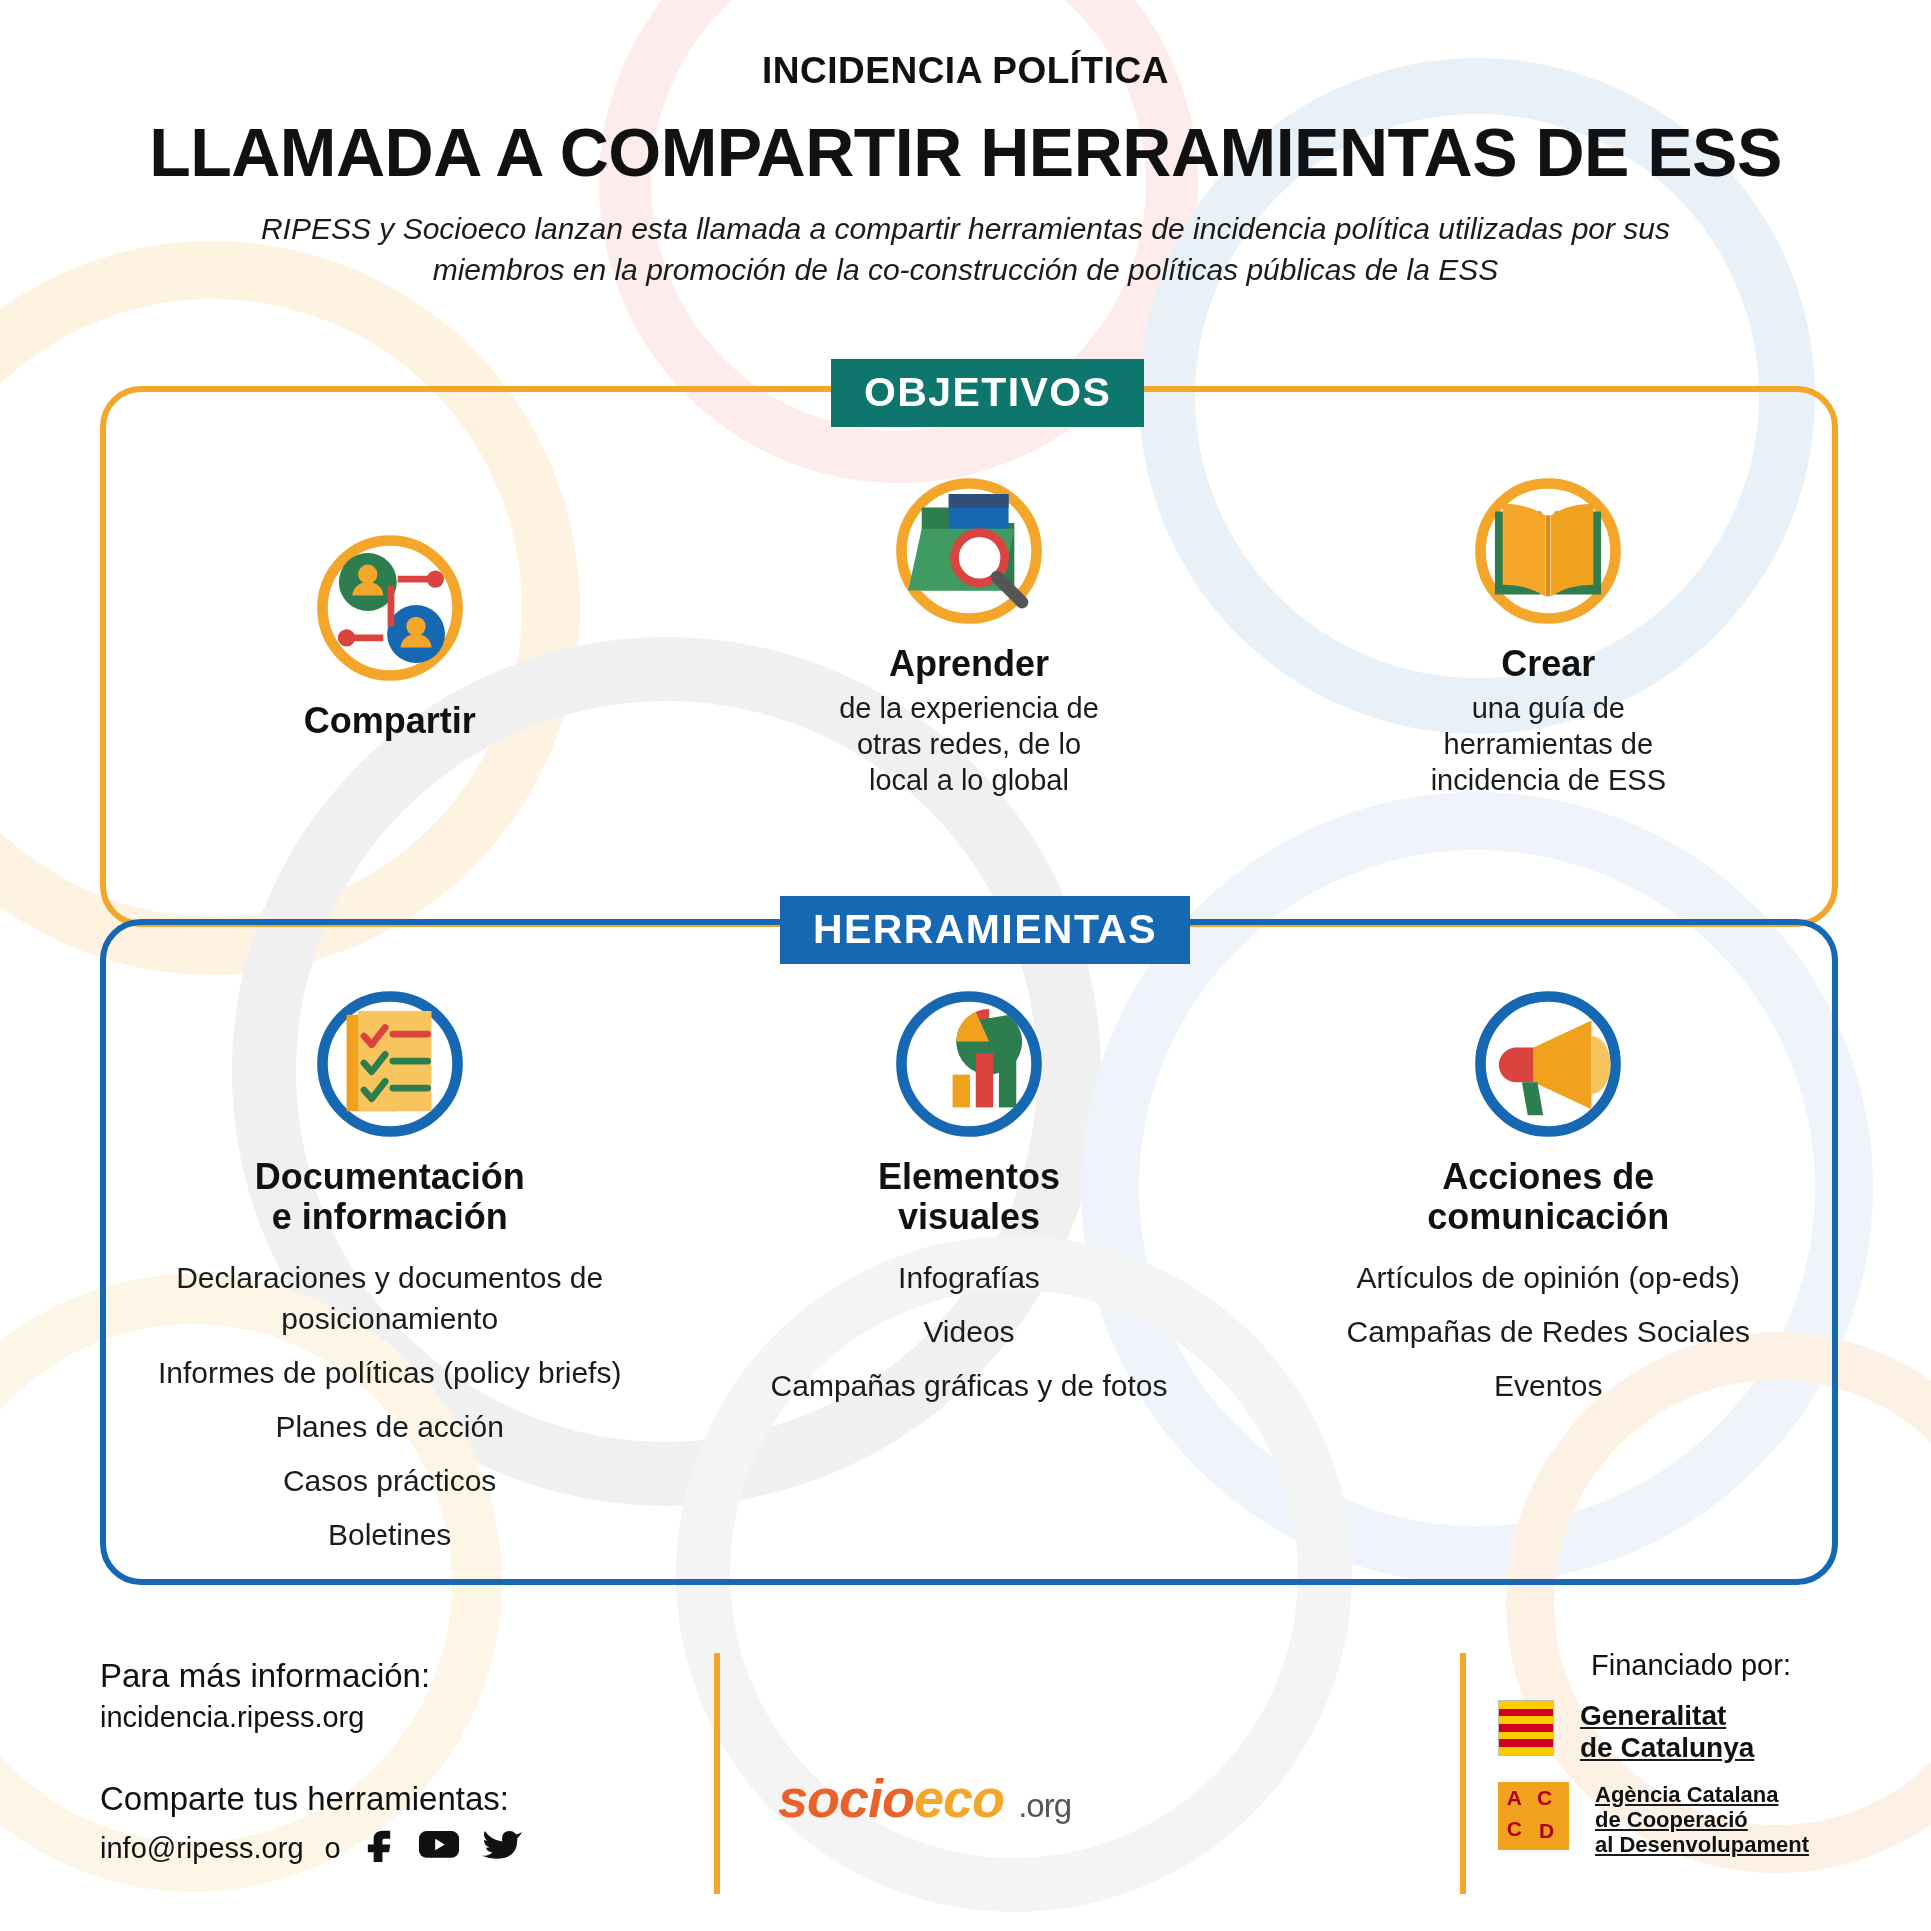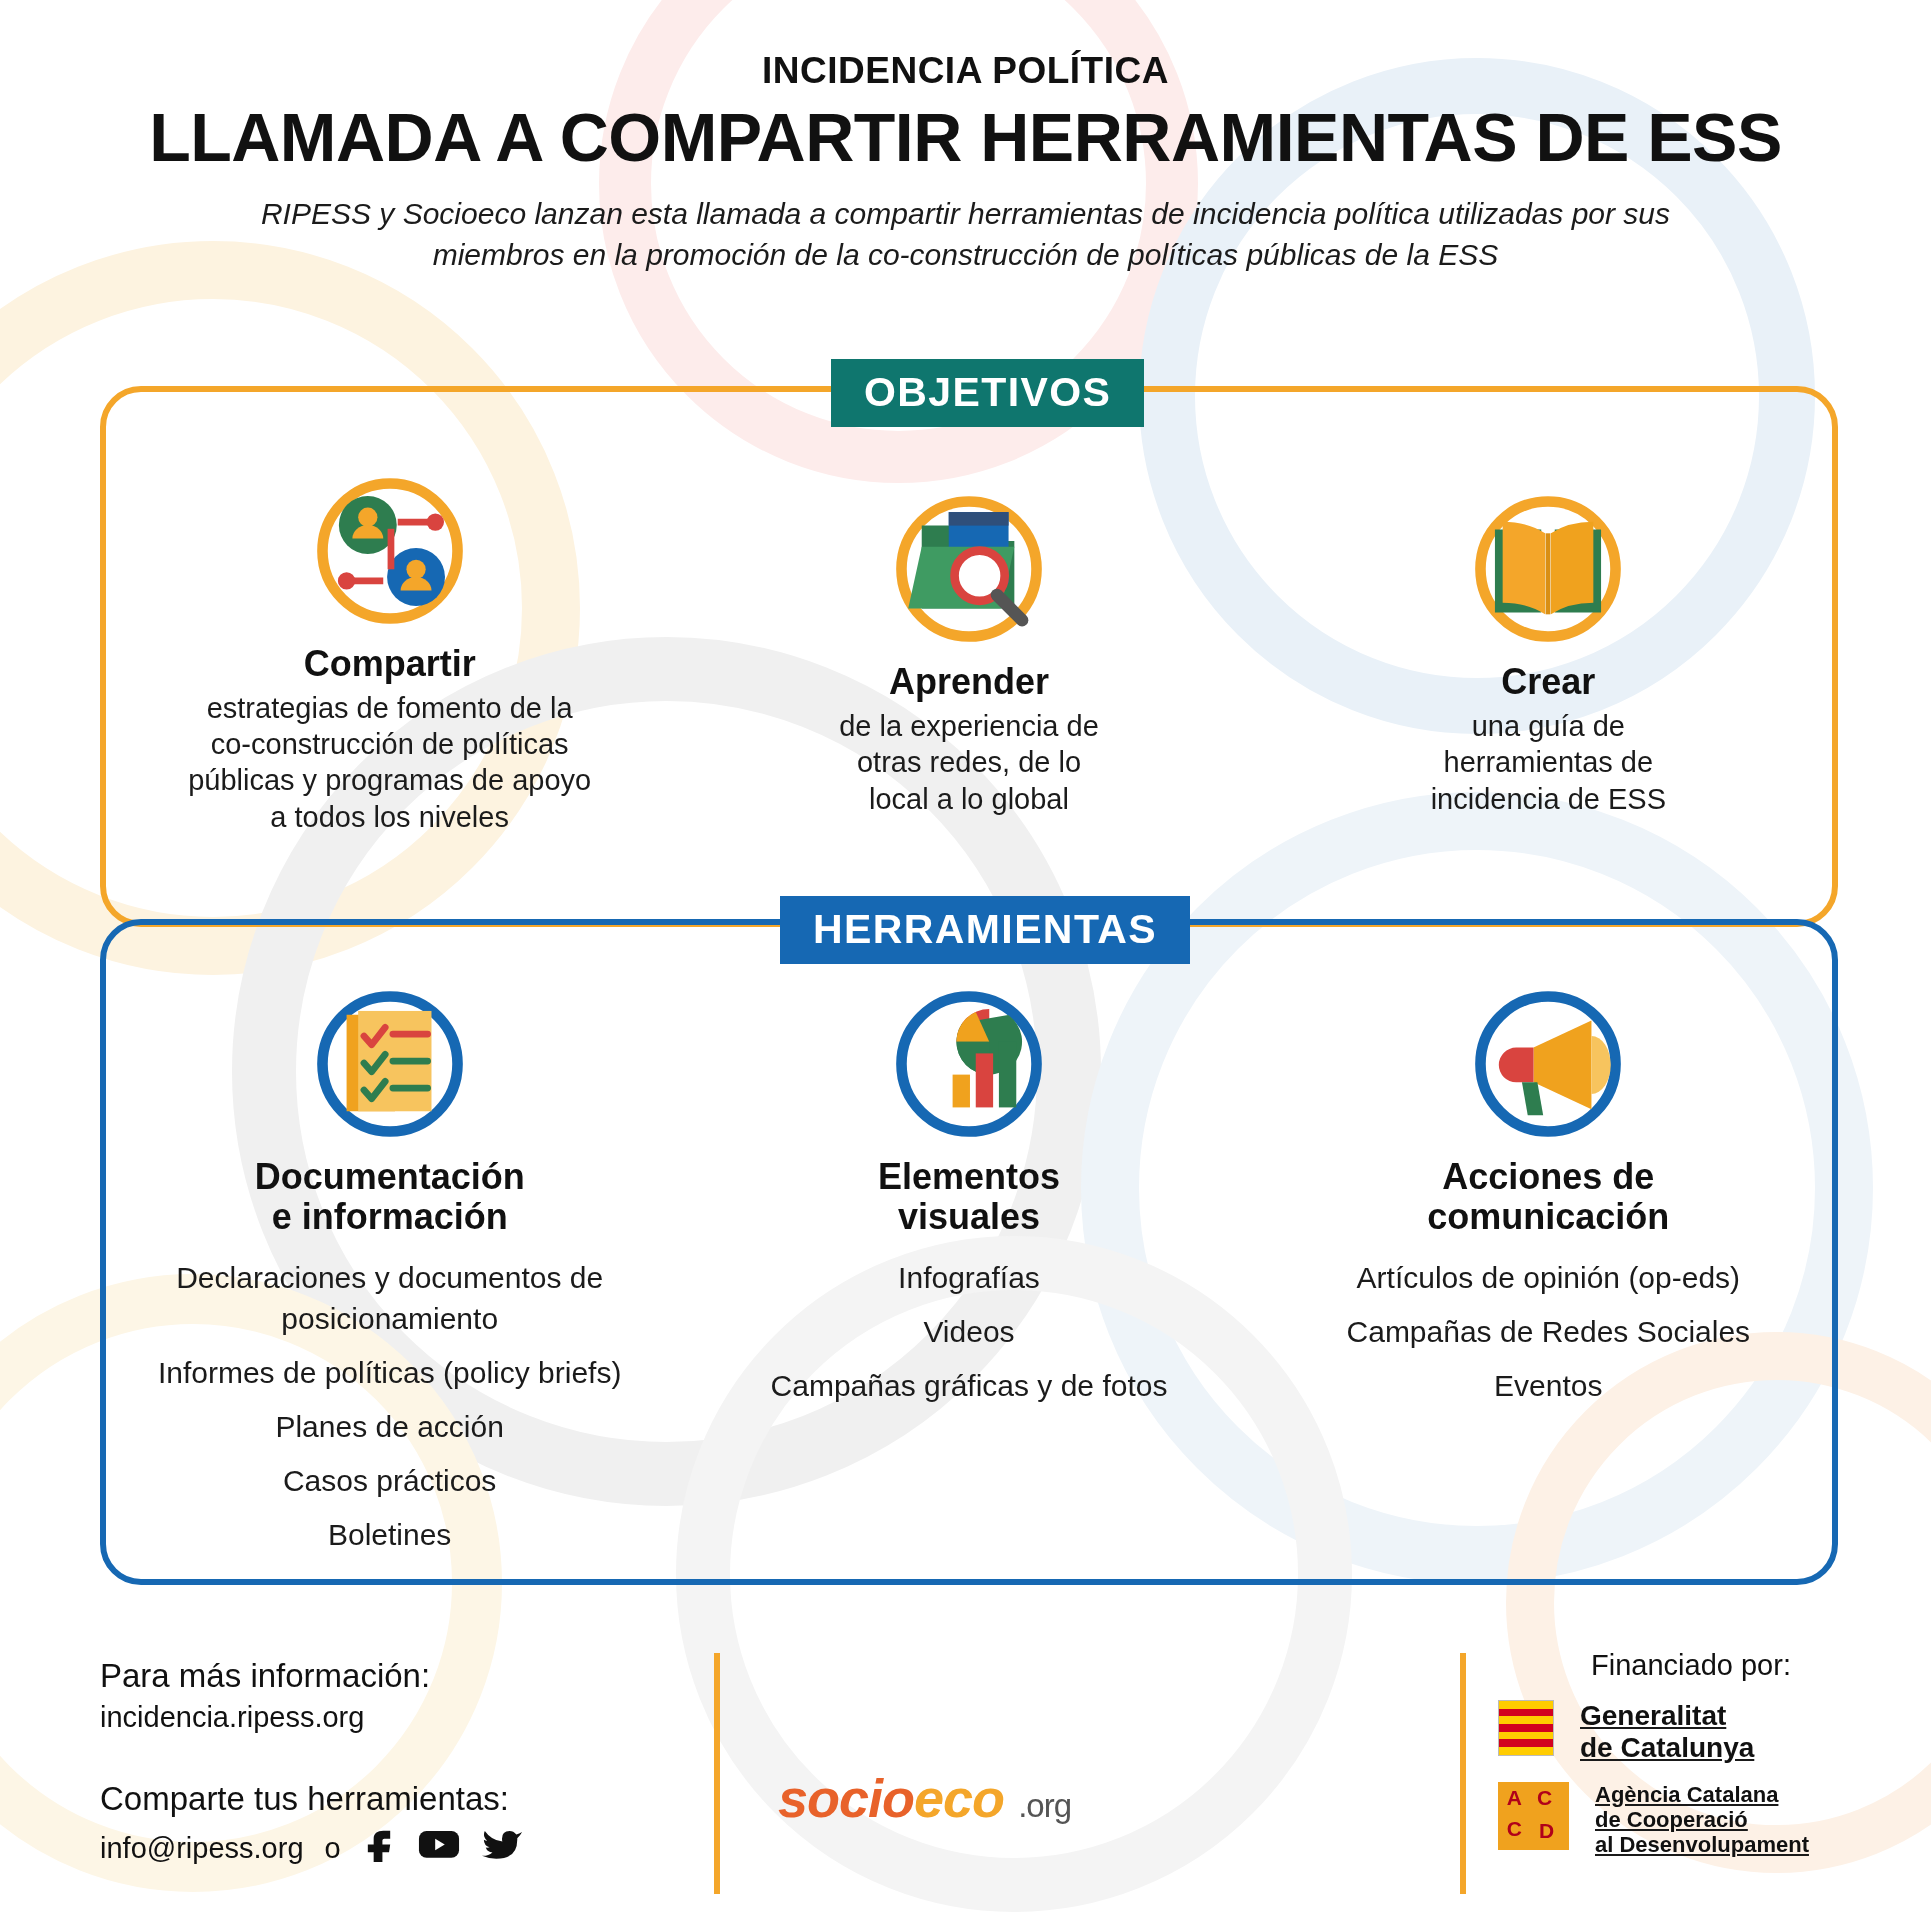--- a/index.html
+++ b/index.html
@@ -22,21 +22,21 @@
   .bg-layer { position: absolute; inset: 0; overflow: hidden; z-index: 0; pointer-events: none; }
   .ring { position: absolute; border-radius: 50%; }
 
   
   .header { position: relative; z-index: 3; padding-top: 50px; text-align: center; }
   .kicker {
     font-size: 37px; font-weight: bold; letter-spacing: 0.5px; color: #111;
   }
   .title {
     font-size: 68px; font-weight: bold; letter-spacing: -0.5px;
-    margin-top: 10px; color: #111; line-height: 1.05;
+    margin-top: 25px; color: #111; line-height: 1.05;
   }
   .subtitle {
     margin: 21px auto 0; max-width: 1506px;
     font-size: 30px; line-height: 1.35; color: #1b1b1b; font-style: italic;
   }
 
   
   .panel {
     position: absolute; z-index: 2;
     border-radius: 41px;
@@ -165,26 +165,20 @@
           <circle cx="112" cy="104" r="10" fill="#f4a62a"></circle>
           <path d="M96 126 a16 14 0 0 1 32 0 z" fill="#f4a62a"></path>
           <line x1="93" y1="55" x2="128" y2="55" stroke="#d9443f" stroke-width="7"></line>
           <circle cx="132" cy="55" r="9" fill="#d9443f"></circle>
           <line x1="44" y1="116" x2="78" y2="116" stroke="#d9443f" stroke-width="7"></line>
           <circle cx="40" cy="116" r="9" fill="#d9443f"></circle>
           <line x1="86" y1="62" x2="86" y2="104" stroke="#d9443f" stroke-width="7"></line>
         </svg>
       </div>
       <div class="col-title">Compartir</div>
-      <div class="col-body">
-        <span class="line">estrategias de fomento de la</span>
-        <span class="line">co-construcción de políticas</span>
-        <span class="line">públicas y programas de apoyo</span>
-        <span class="line">a todos los niveles</span>
-      </div>
     </div>
 
     <div class="col">
       <div class="icon-wrap">
         <svg width="164" height="164" viewBox="0 0 170 170" aria-hidden="true">
           <circle cx="85" cy="85" r="70" fill="none" stroke="#f4a62a" stroke-width="11"></circle>
           <path d="M36 40 h44 l12 16 h40 v70 h-96 z" fill="#2e7d4f"></path>
           <rect x="64" y="26" width="62" height="74" fill="#1668b3"></rect>
           <rect x="64" y="26" width="62" height="14" fill="#2f4f7a"></rect>
           <path d="M36 62 h96 l-14 64 h-96 z" fill="#3f9b62"></path>

